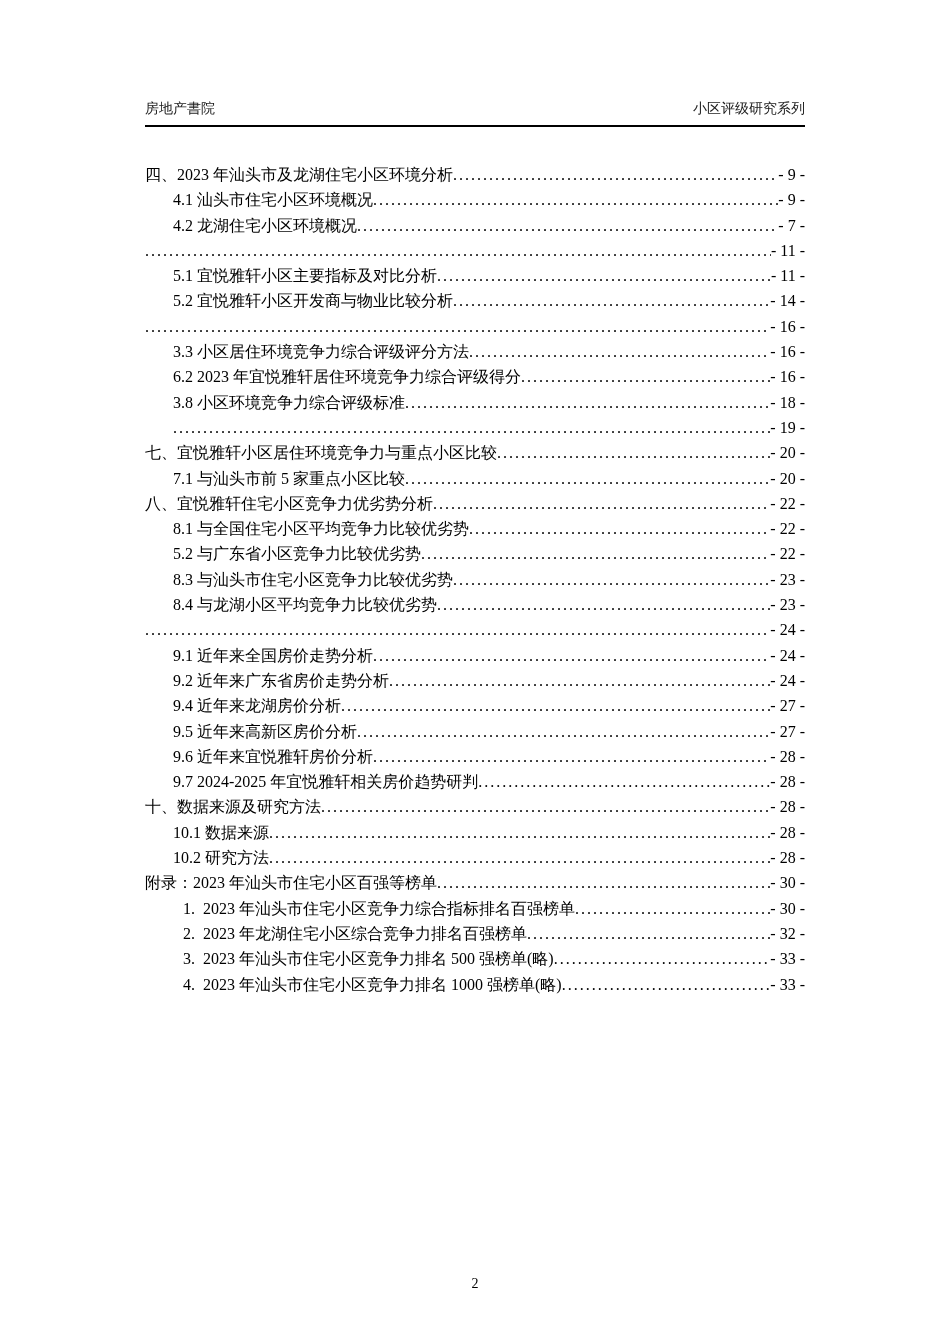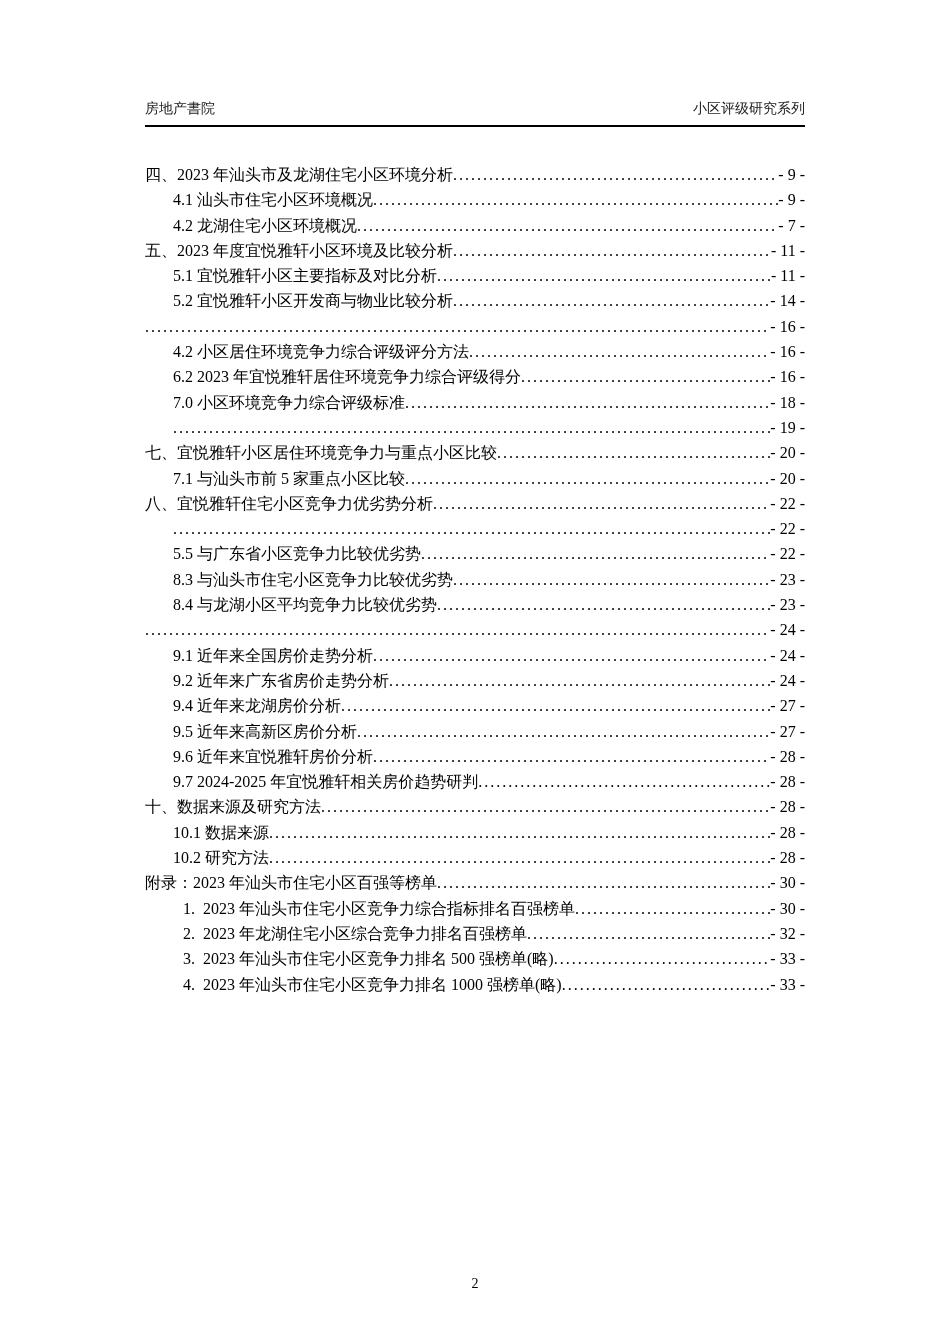--- a/index.html
+++ b/index.html
@@ -94,50 +94,49 @@
         <span class="toc-text">4.1 汕头市住宅小区环境概况</span>
         <span class="toc-dots"></span>
         <span class="toc-page">- 9 -</span>
       </div>
       <div class="toc-line lvl2">
         <span class="toc-text">4.2 龙湖住宅小区环境概况</span>
         <span class="toc-dots"></span>
         <span class="toc-page">- 7 -</span>
       </div>
       <div class="toc-line lvl1">
-        <span class="toc-text">五、2023 年度宜悦雅轩小区环境及比较分析</span>
         <span class="toc-dots"></span>
         <span class="toc-page">- 11 -</span>
       </div>
       <div class="toc-line lvl2">
         <span class="toc-text">5.1 宜悦雅轩小区主要指标及对比分析</span>
         <span class="toc-dots"></span>
         <span class="toc-page">- 11 -</span>
       </div>
       <div class="toc-line lvl2">
         <span class="toc-text">5.2 宜悦雅轩小区开发商与物业比较分析</span>
         <span class="toc-dots"></span>
         <span class="toc-page">- 14 -</span>
       </div>
       <div class="toc-line lvl1">
         <span class="toc-dots"></span>
         <span class="toc-page">- 16 -</span>
       </div>
       <div class="toc-line lvl2">
-        <span class="toc-text">4.2 小区居住环境竞争力综合评级评分方法</span>
+        <span class="toc-text">3.3 小区居住环境竞争力综合评级评分方法</span>
         <span class="toc-dots"></span>
         <span class="toc-page">- 16 -</span>
       </div>
       <div class="toc-line lvl2">
         <span class="toc-text">6.2 2023 年宜悦雅轩居住环境竞争力综合评级得分</span>
         <span class="toc-dots"></span>
         <span class="toc-page">- 16 -</span>
       </div>
       <div class="toc-line lvl2">
-        <span class="toc-text">7.0 小区环境竞争力综合评级标准</span>
+        <span class="toc-text">3.8 小区环境竞争力综合评级标准</span>
         <span class="toc-dots"></span>
         <span class="toc-page">- 18 -</span>
       </div>
       <div class="toc-line lvl2">
         <span class="toc-dots"></span>
         <span class="toc-page">- 19 -</span>
       </div>
       <div class="toc-line lvl1">
         <span class="toc-text">七、宜悦雅轩小区居住环境竞争力与重点小区比较</span>
         <span class="toc-dots"></span>
@@ -147,25 +146,26 @@
         <span class="toc-text">7.1 与汕头市前 5 家重点小区比较</span>
         <span class="toc-dots"></span>
         <span class="toc-page">- 20 -</span>
       </div>
       <div class="toc-line lvl1">
         <span class="toc-text">八、宜悦雅轩住宅小区竞争力优劣势分析</span>
         <span class="toc-dots"></span>
         <span class="toc-page">- 22 -</span>
       </div>
       <div class="toc-line lvl2">
+        <span class="toc-text">8.1 与全国住宅小区平均竞争力比较优劣势</span>
         <span class="toc-dots"></span>
         <span class="toc-page">- 22 -</span>
       </div>
       <div class="toc-line lvl2">
-        <span class="toc-text">5.5 与广东省小区竞争力比较优劣势</span>
+        <span class="toc-text">5.2 与广东省小区竞争力比较优劣势</span>
         <span class="toc-dots"></span>
         <span class="toc-page">- 22 -</span>
       </div>
       <div class="toc-line lvl2">
         <span class="toc-text">8.3 与汕头市住宅小区竞争力比较优劣势</span>
         <span class="toc-dots"></span>
         <span class="toc-page">- 23 -</span>
       </div>
       <div class="toc-line lvl2">
         <span class="toc-text">8.4 与龙湖小区平均竞争力比较优劣势</span>

